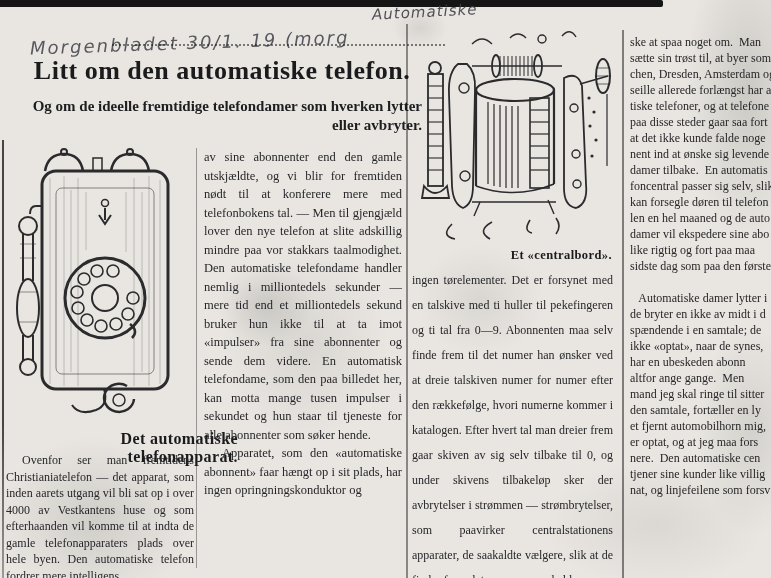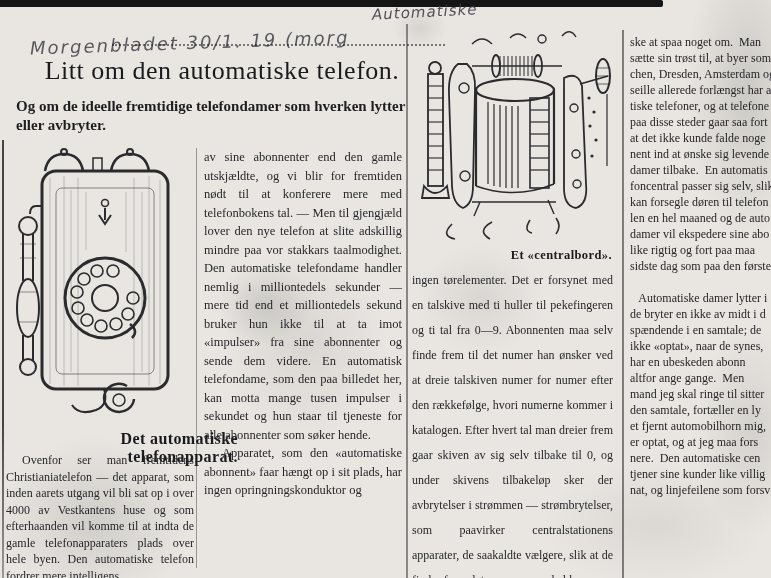--- a/index.html
+++ b/index.html
@@ -17,22 +17,22 @@
       radial-gradient(40px 30px at 420px 28px, rgba(30,30,30,.09), transparent 70%);
     font-family:"Liberation Serif","DejaVu Serif",serif;
     color:#232326;
   }
   .abs{position:absolute;}
   .topbar{left:0;top:0;width:663px;height:7px;background:#151515;border-radius:0 2px 2px 0;}
   .hw{font-family:"DejaVu Sans",sans-serif;font-style:italic;color:#3f3f48;}
   .hw-top{left:372px;top:3px;font-size:15px;transform:rotate(-3deg);letter-spacing:1px;opacity:.9;}
   .hw-date{left:30px;top:32px;font-size:18px;transform:rotate(-2deg);letter-spacing:2px;opacity:.85;white-space:nowrap;}
   .smudge-rule{left:112px;top:44px;width:333px;height:0;border-top:2px solid rgba(25,25,25,.55);border-top-style:dotted;}
-  .headline{left:10px;top:56px;width:424px;text-align:center;font-size:26px;font-weight:400;letter-spacing:.5px;white-space:nowrap;color:#1b1b1d;}
-  .subheadline{left:16px;top:97px;width:406px;text-align:left;font-size:15px;font-weight:700;line-height:19px;color:#1e1e20;}
+  .headline{left:10px;top:56px;width:424px;text-align:center;font-size:26px;font-weight:700;letter-spacing:.5px;white-space:nowrap;color:#1b1b1d;}
+  .subheadline{left:16px;top:97px;width:406px;text-align:right;font-size:15px;font-weight:700;line-height:19px;color:#1e1e20;}
   .caption{font-weight:700;text-align:right;color:#1b1b1d;}
   .cap-tel{left:4px;top:430px;width:192px;font-size:16px;letter-spacing:.4px;margin-left:42px;}
   .cap-cb{left:412px;top:248px;width:200px;font-size:12.5px;letter-spacing:.4px;}
   .bodytext{font-size:12px;text-align:justify;color:#26262a;}
   .bodytext p{margin:0;}
   .col1{left:6px;top:452px;width:188px;line-height:16.5px;}
   .col1 p{text-indent:16px;}
   .col2{left:204px;top:148px;width:198px;font-size:12.5px;line-height:18.5px;}
   .col2 p.indent{text-indent:18px;}
   .col3{left:412px;top:268px;width:201px;line-height:25px;}

